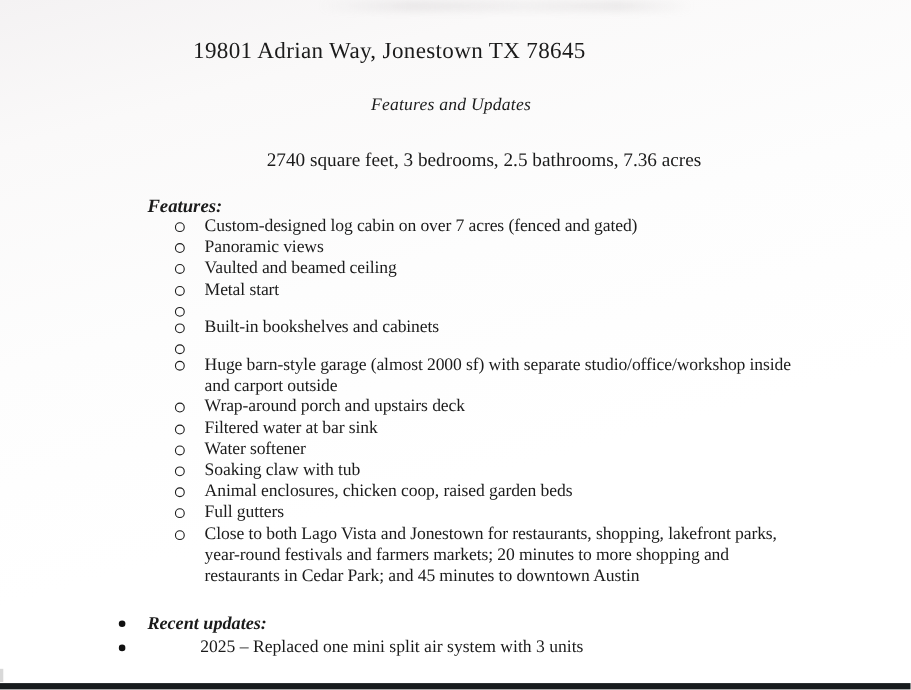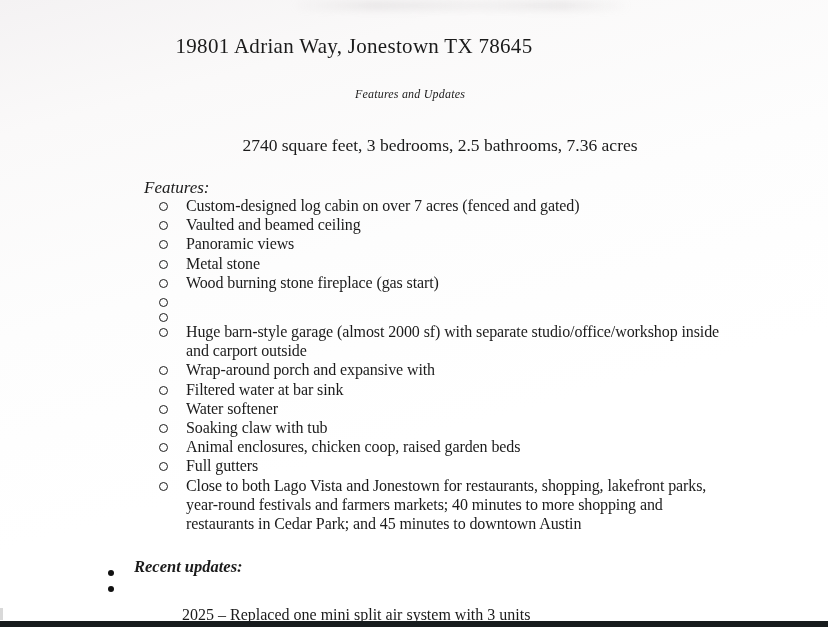--- a/index.html
+++ b/index.html
@@ -26,33 +26,33 @@
     position: absolute; top: 34px; left: 0;
     width: 708px; margin: 0;
     text-align: center;
     font-size: 21px; font-weight: normal;
     letter-spacing: 0.3px;
   }
   .subtitle {
     position: absolute; top: 87px; left: 0;
     width: 820px; margin: 0;
     text-align: center;
-    font-size: 12px; font-weight: normal; font-style: italic;
+    font-size: 16px; font-weight: normal; font-style: italic;
     letter-spacing: 0.2px;
   }
   .summary {
     position: absolute; top: 135px; left: 26px;
     width: 828px; margin: 0;
     text-align: center;
     font-size: 17.5px;
   }
   .features-heading {
-    position: absolute; top: 178px; left: 144px;
+    position: absolute; top: 178px; left: 134px;
     margin: 0;
-    font-size: 17px; font-weight: normal; font-style: italic;
+    font-size: 17px; font-weight: bold; font-style: italic;
   }
   .features-list {
     position: absolute; top: 196px; left: 159px;
     margin: 0; padding: 0;
     list-style: none;
     font-size: 16px;
     letter-spacing: -0.1px;
   }
   .features-list li {
     display: flex;
@@ -72,35 +72,35 @@
     max-width: 560px;
     white-space: pre-line;
   }
   .upd-row {
     position: absolute; left: 108px;
     display: flex;
     align-items: flex-start;
     line-height: 19.2px;
     font-size: 16px;
   }
-  .upd-row.heading-row { top: 557px; align-items: flex-end; }
+  .upd-row.heading-row { top: 557px; }
   .upd-row.item-row   { top: 579px; }
   .fb {
     flex: none;
     width: 6px; height: 6px;
     background: #111111;
     border-radius: 50%;
     margin-top: 7px;
   }
   .upd-heading {
     margin-left: 20px;
     font-weight: bold; font-style: italic;
     font-size: 16.5px;
   }
-  .upd-text { margin-left: 68px; margin-top: 26px; }
+  .upd-text { margin-left: 68px; }
   .bottom-bar {
     position: absolute; left: 0; bottom: 0;
     width: 828px; height: 6px;
     background: #171b1d;
   }
   .edge-mark {
     position: absolute; left: 0; top: 608px;
     width: 3px; height: 12px;
     background: #d9d9d9;
   }
@@ -120,48 +120,48 @@
 
   <p class="features-heading">Features:</p>
 
   <ul class="features-list">
     <li>
       <span class="ob"></span>
       <span class="t">Custom-designed log cabin on over 7 acres (fenced and gated)</span>
     </li>
     <li>
       <span class="ob"></span>
+      <span class="t">Panoramic views</span>
+    </li>
+    <li>
+      <span class="ob"></span>
       <span class="t">Vaulted and beamed ceiling</span>
     </li>
     <li>
       <span class="ob"></span>
-      <span class="t">Panoramic views</span>
-    </li>
-    <li>
-      <span class="ob"></span>
-      <span class="t">Metal stone</span>
-    </li>
-    <li>
-      <span class="ob"></span>
-      <span class="t">Wood burning stone fireplace (gas start)</span>
-    </li>
-    <li>
-      <span class="ob"></span>
+      <span class="t">Metal start</span>
+    </li>
+    <li>
+      <span class="ob"></span>
+    </li>
+    <li>
+      <span class="ob"></span>
+      <span class="t">Built-in bookshelves and cabinets</span>
     </li>
     <li>
       <span class="ob"></span>
     </li>
     <li>
       <span class="ob"></span>
       <span class="t">Huge barn-style garage (almost 2000 sf) with separate studio/office/workshop inside
 and carport outside</span>
     </li>
     <li>
       <span class="ob"></span>
-      <span class="t">Wrap-around porch and expansive with</span>
+      <span class="t">Wrap-around porch and upstairs deck</span>
     </li>
     <li>
       <span class="ob"></span>
       <span class="t">Filtered water at bar sink</span>
     </li>
     <li>
       <span class="ob"></span>
       <span class="t">Water softener</span>
     </li>
     <li>
@@ -172,21 +172,21 @@
       <span class="ob"></span>
       <span class="t">Animal enclosures, chicken coop, raised garden beds</span>
     </li>
     <li>
       <span class="ob"></span>
       <span class="t">Full gutters</span>
     </li>
     <li>
       <span class="ob"></span>
       <span class="t">Close to both Lago Vista and Jonestown for restaurants, shopping, lakefront parks,
-year-round festivals and farmers markets; 40 minutes to more shopping and
+year-round festivals and farmers markets; 20 minutes to more shopping and
 restaurants in Cedar Park; and 45 minutes to downtown Austin</span>
     </li>
   </ul>
 
   <div class="upd-row heading-row">
     <span class="fb"></span>
     <span class="upd-heading">Recent updates:</span>
   </div>
 
   <div class="upd-row item-row">

